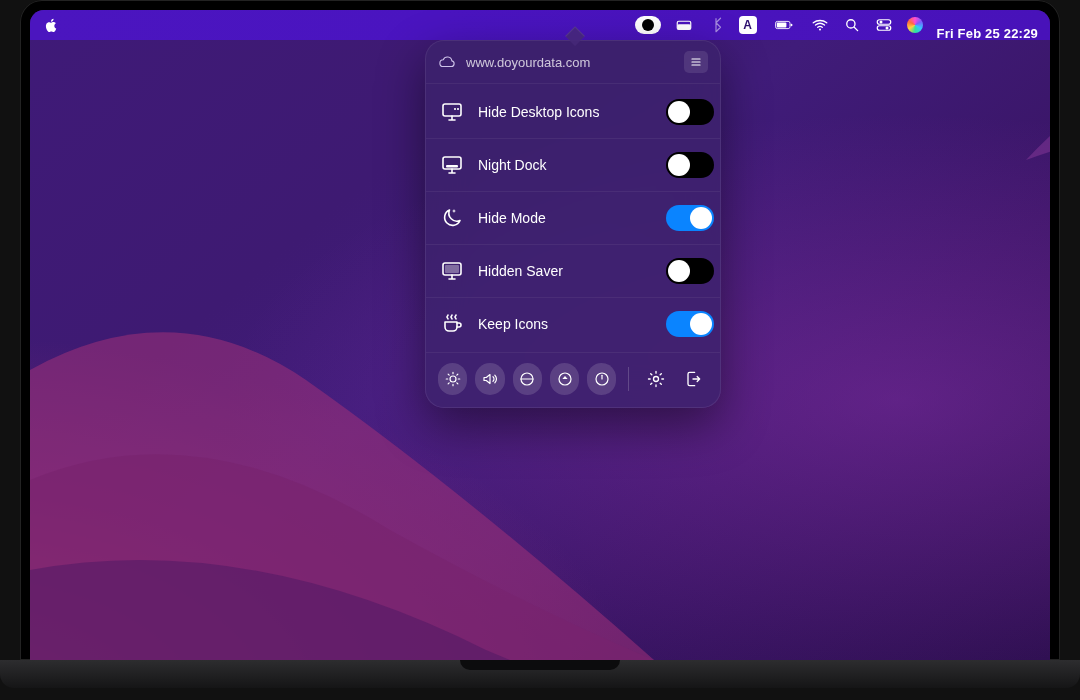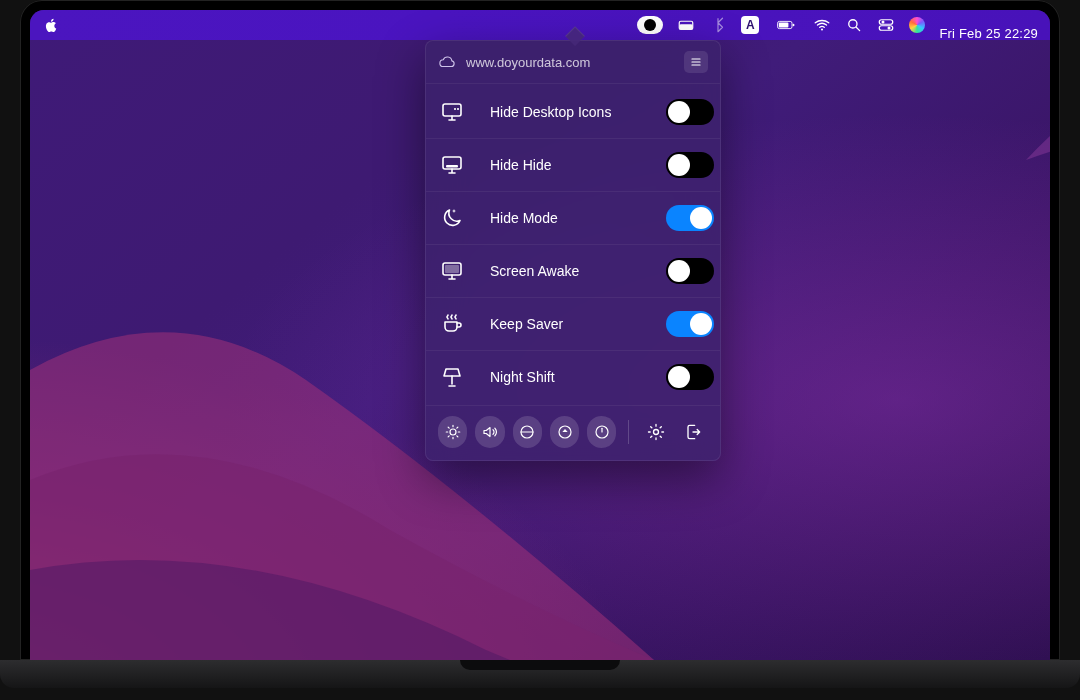--- a/index.html
+++ b/index.html
@@ -104,21 +104,21 @@
       color: #2c0f6e;
       font-weight: 700;
       font-size: 12px;
       display: flex; align-items: center; justify-content: center;
     }
     .mb-siri {
       width: 16px; height: 16px; border-radius: 50%;
       background: conic-gradient(#ff4bd8, #7a5bff, #34c7ff, #30e39a, #ffd23f, #ff6a3d, #ff4bd8);
     }
     .clock {
-      font-weight: 400;
+      font-weight: 700;
       letter-spacing: 0.2px;
       margin-top: 16px;
     }
     
     .popover-anchor {
       position: absolute;
       top: 30px;
       left: 0;
       right: 0;
       display: flex;
@@ -141,21 +141,21 @@
       background: rgba(70, 40, 120, 0.88);
       border: 1px solid rgba(255,255,255,0.08);
       border-bottom: none;
       border-right: none;
       transform-origin: center;
       rotate: 45deg;
       z-index: 2;
     }
     .popover {
       width: 296px;
-      border-radius: 8px;
+      border-radius: 19px;
       background: rgba(60, 34, 108, 0.80);
       backdrop-filter: blur(20px);
       border: 1px solid rgba(255,255,255,0.08);
       box-shadow: 0 18px 48px rgba(0,0,0,0.45);
       overflow: hidden;
       color: #e9e3f6;
     }
     .pop-header {
       display: flex;
       align-items: center;
@@ -176,21 +176,21 @@
       display: flex; align-items: center; justify-content: center;
     }
     .pop-list {
       padding: 2px 0;
     }
     .row {
       display: flex;
       align-items: center;
       padding: 13px 6px 13px 14px;
       border-bottom: 1px solid rgba(255,255,255,0.06);
-      gap: 26px;
+      gap: 14px;
       justify-content: center;
     }
     .row:last-child { border-bottom: none; }
     .row-ic {
       width: 24px; height: 24px;
       display: flex; align-items: center; justify-content: center;
       color: #fff;
       flex: 0 0 auto;
     }
     .row-ic svg, .pop-foot .fbtn svg { stroke: currentColor; fill: none; stroke-width: 1.6; stroke-linecap: round; stroke-linejoin: round; }
@@ -369,21 +369,21 @@
               </div>
 
               <div class="row">
                 <span class="row-ic">
                   <svg viewBox="0 0 24 24">
                       <rect x="3" y="4" width="18" height="12" rx="2"></rect>
                       <path d="M9 20h6M12 16v4"></path>
                       <rect x="6" y="12" width="12" height="2.5" rx="1" fill="#fff" stroke="none"></rect>
                     </svg>
                 </span>
-                <span class="row-label">Hide Hide</span>
+                <span class="row-label">Night Dock</span>
                 <span class="toggle">
                     <span class="knob"></span>
                   </span>
               </div>
 
               <div class="row">
                 <span class="row-ic">
                   <svg viewBox="0 0 24 24">
                       <path d="M20 14.5A8 8 0 0 1 9.5 4 8 8 0 1 0 20 14.5z"></path>
                       <path d="M14 3l.6 1.4L16 5l-1.4.6L14 7l-.6-1.4L12 5l1.4-.6z" fill="#fff" stroke="none"></path>
@@ -397,53 +397,41 @@
 
 
               <div class="row">
                 <span class="row-ic">
                   <svg viewBox="0 0 24 24">
                       <rect x="3" y="4" width="18" height="12" rx="2"></rect>
                       <path d="M9 20h6M12 16v4"></path>
                       <rect x="5" y="6" width="14" height="8" rx="1" fill="rgba(255,255,255,0.35)" stroke="none"></rect>
                     </svg>
                 </span>
-                <span class="row-label">Screen Awake</span>
+                <span class="row-label">Hidden Saver</span>
                 <span class="toggle">
                     <span class="knob"></span>
                   </span>
               </div>
 
               <div class="row">
                 <span class="row-ic">
                   <svg viewBox="0 0 24 24">
                       <path d="M5 10h12v5a4 4 0 0 1-4 4H9a4 4 0 0 1-4-4z"></path>
                       <path d="M17 11h2a2 2 0 1 1 0 4h-2"></path>
                       <path d="M8 3c0 1-1 1-1 2s1 1 1 2M12 3c0 1-1 1-1 2s1 1 1 2M16 3c0 1-1 1-1 2s1 1 1 2"></path>
                     </svg>
                 </span>
-                <span class="row-label">Keep Saver</span>
+                <span class="row-label">Keep Icons</span>
                 <span class="toggle on">
                     <span class="knob"></span>
                   </span>
               </div>
 
 
-              <div class="row">
-                <span class="row-ic">
-                  <svg viewBox="0 0 24 24">
-                      <path d="M6 4h12l2 7H4z"></path>
-                      <path d="M12 11v8M9 21h6"></path>
-                    </svg>
-                </span>
-                <span class="row-label">Night Shift</span>
-                <span class="toggle">
-                    <span class="knob"></span>
-                  </span>
-              </div>
 
             </div>
 
             <div class="pop-foot">
               <span class="fbtn">
                 <svg viewBox="0 0 24 24" width="18" height="18">
                     <circle cx="12" cy="12" r="4"></circle>
                     <path d="M12 3v2M12 19v2M3 12h2M19 12h2M5.5 5.5l1.4 1.4M17.1 17.1l1.4 1.4M5.5 18.5l1.4-1.4M17.1 6.9l1.4-1.4"></path>
                   </svg>
               </span>

